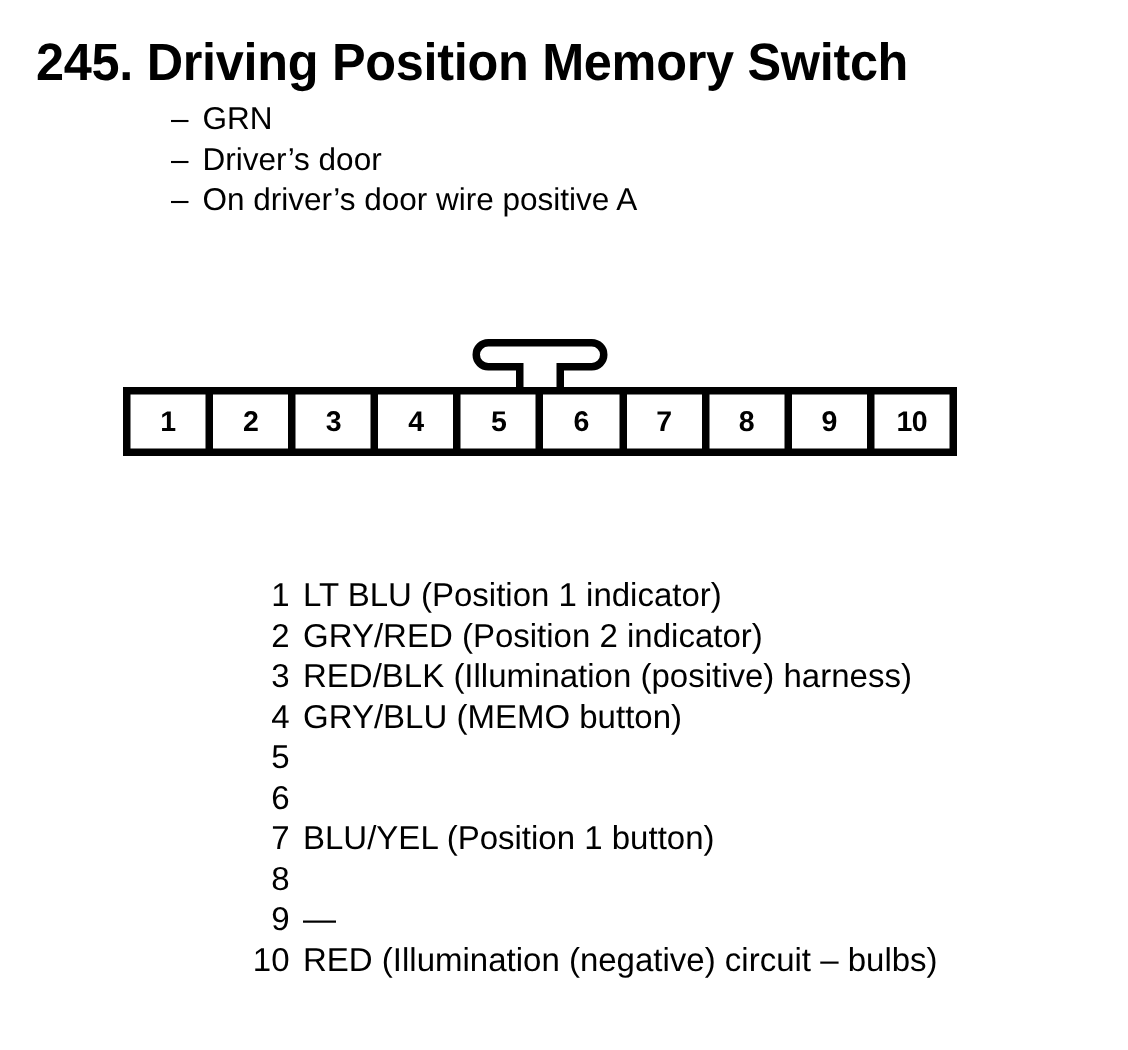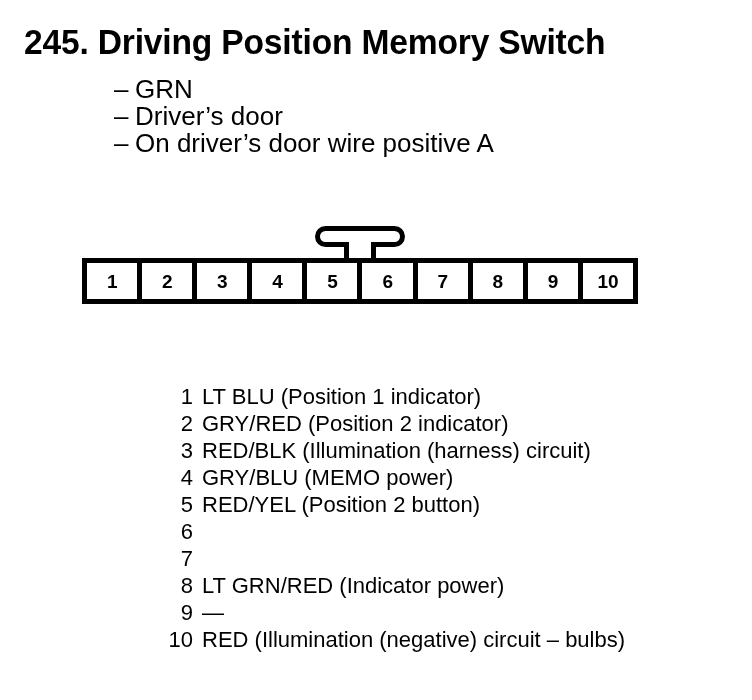--- a/index.html
+++ b/index.html
@@ -28,22 +28,22 @@
     white-space: nowrap;
     line-height: 1.0;
     transform: scaleX(0.96);
     transform-origin: left top;
   }
 
   
   .bullets {
     position: absolute;
     left: 114px;
-    top: 76px;
-    font-size: 26px;
+    top: 66px;
+    font-size: 21px;
     line-height: 27px;
   }
   .bullet-row {
     white-space: nowrap;
     display: block;
   }
   .bullet-dash {
     display: inline-block;
     width: 21px;
   }
@@ -195,39 +195,38 @@
   <div class="pin-row">
     <span class="pin-num">1</span>
     <span class="pin-desc">LT BLU (Position 1 indicator)</span>
   </div>
   <div class="pin-row">
     <span class="pin-num">2</span>
     <span class="pin-desc">GRY/RED (Position 2 indicator)</span>
   </div>
   <div class="pin-row">
     <span class="pin-num">3</span>
-    <span class="pin-desc">RED/BLK (Illumination (harness) circuit)</span>
+    <span class="pin-desc">RED/BLK (Illumination (positive) harness)</span>
   </div>
   <div class="pin-row">
     <span class="pin-num">4</span>
-    <span class="pin-desc">GRY/BLU (MEMO power)</span>
+    <span class="pin-desc">GRY/BLU (MEMO button)</span>
   </div>
   <div class="pin-row">
     <span class="pin-num">5</span>
-    <span class="pin-desc">RED/YEL (Position 2 button)</span>
   </div>
   <div class="pin-row">
     <span class="pin-num">6</span>
   </div>
   <div class="pin-row">
     <span class="pin-num">7</span>
+    <span class="pin-desc">BLU/YEL (Position 1 button)</span>
   </div>
   <div class="pin-row">
     <span class="pin-num">8</span>
-    <span class="pin-desc">LT GRN/RED (Indicator power)</span>
   </div>
   <div class="pin-row">
     <span class="pin-num">9</span>
     <span class="pin-desc">—</span>
   </div>
   <div class="pin-row">
     <span class="pin-num">10</span>
     <span class="pin-desc">RED (Illumination (negative) circuit – bulbs)</span>
   </div>
 </div>

